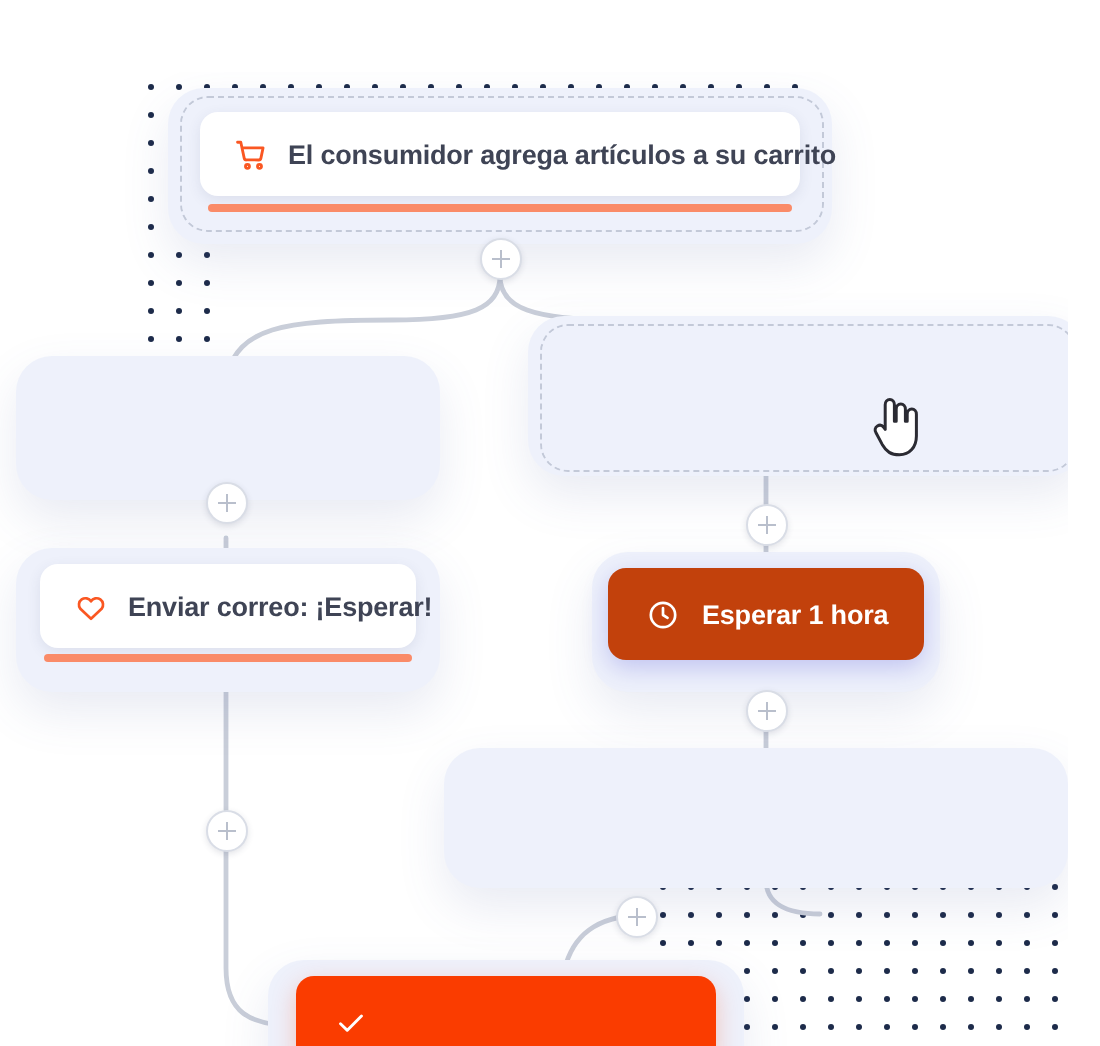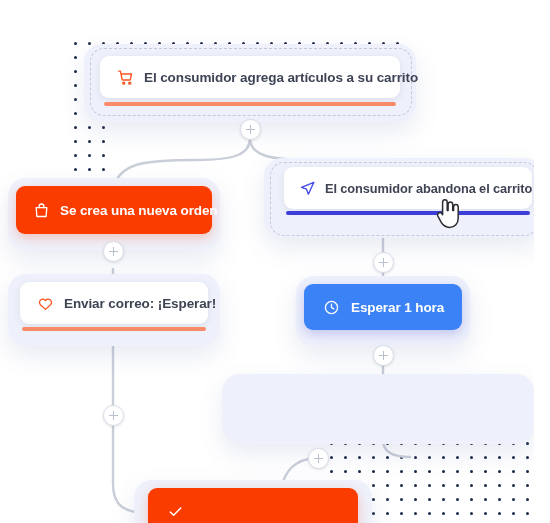--- a/index.html
+++ b/index.html
@@ -346,55 +346,37 @@
         <circle cx="9.5" cy="20" r="1.4"></circle>
           <circle cx="18" cy="20" r="1.4"></circle>
         <path d="M2.5 3h2.3l2.4 11.2a1.6 1.6 0 0 0 1.6 1.3h8.6a1.6 1.6 0 0 0 1.6-1.3L20.5 7H6"></path>
       </svg>
     </span>
     <span class="lbl" style="margin-left:8px;">El consumidor agrega artículos a su carrito</span>
     <span class="accent" style="background:#fa8b68;left:4px;right:4px;bottom:-8px;"></span>
   </div>
 
   <div class="halo" style="left:8px;top:142px;width:212px;height:72px;"></div>
-  <div class="card solid" style="left:16px;top:150px;width:196px;height:48px;padding:0 14px;background:#fa3c00;box-shadow:0 4px 12px rgba(250,60,0,.25);">
-    <span class="ico">
-      <svg width="17" height="17" viewBox="0 0 24 24" fill="none" stroke="#ffffff" stroke-width="1.9" stroke-linecap="round" stroke-linejoin="round">
-        <path d="M4.5 8h15l-1 12.5H5.5z"></path>
-        <path d="M8.6 8V6.2a3.4 3.4 0 0 1 6.8 0V8"></path>
-      </svg>
-    </span>
-    <span class="lbl" style="margin-left:8px;">Se crea una nueva orden</span>
-  </div>
 
   <div class="halo" style="left:264px;top:122px;width:278px;height:80px;"></div>
   <div class="dashframe" style="left:270px;top:126px;width:266px;height:72px;"></div>
-  <div class="card light" style="left:284px;top:131px;width:248px;height:42px;padding:0 12px;">
-    <span class="ico">
-      <svg width="17" height="17" viewBox="0 0 24 24" fill="none" stroke="#4349e8" stroke-width="1.9" stroke-linecap="round" stroke-linejoin="round">
-        <path d="M21 3.2L3.6 10.4l7 2.6 2.6 7z"></path>
-      </svg>
-    </span>
-    <span class="lbl" style="margin-left:7px;font-size:12.8px;">El consumidor abandona el carrito</span>
-    <span class="accent" style="background:#3b3fd8;left:2px;right:2px;bottom:-6px;height:3.6px;"></span>
-  </div>
 
   <div class="halo" style="left:8px;top:238px;width:212px;height:72px;"></div>
   <div class="card light" style="left:20px;top:246px;width:188px;height:42px;padding:0 14px;">
     <span class="ico">
       <svg width="17" height="17" viewBox="0 0 24 24" fill="none" stroke="#fa5722" stroke-width="1.9" stroke-linecap="round" stroke-linejoin="round">
         <path d="M12 20.3l-7.5-7a4.6 4.6 0 1 1 7.5-5.3 4.6 4.6 0 1 1 7.5 5.3z"></path>
       </svg>
     </span>
     <span class="lbl" style="margin-left:8px;">Enviar correo: ¡Esperar!</span>
     <span class="accent" style="background:#fa8b68;left:2px;right:2px;bottom:-7px;"></span>
   </div>
 
   <div class="halo" style="left:296px;top:240px;width:174px;height:70px;"></div>
-  <div class="card solid" style="left:304px;top:248px;width:158px;height:46px;padding:0 16px;background:#3b82f6;box-shadow:0 4px 12px rgba(59,63,216,.25);">
+  <div class="card solid" style="left:304px;top:248px;width:158px;height:46px;padding:0 16px;background:#c2410c;box-shadow:0 4px 12px rgba(59,63,216,.25);">
     <span class="ico">
       <svg width="17" height="17" viewBox="0 0 24 24" fill="none" stroke="#ffffff" stroke-width="1.9" stroke-linecap="round" stroke-linejoin="round">
         <circle cx="12" cy="12" r="8.6"></circle>
           <path d="M12 7.2V12l3.2 2"></path>
       </svg>
     </span>
     <span class="lbl" style="margin-left:9px;">Esperar 1 hora</span>
   </div>
 
   <div class="halo" style="left:222px;top:338px;width:312px;height:70px;"></div>

